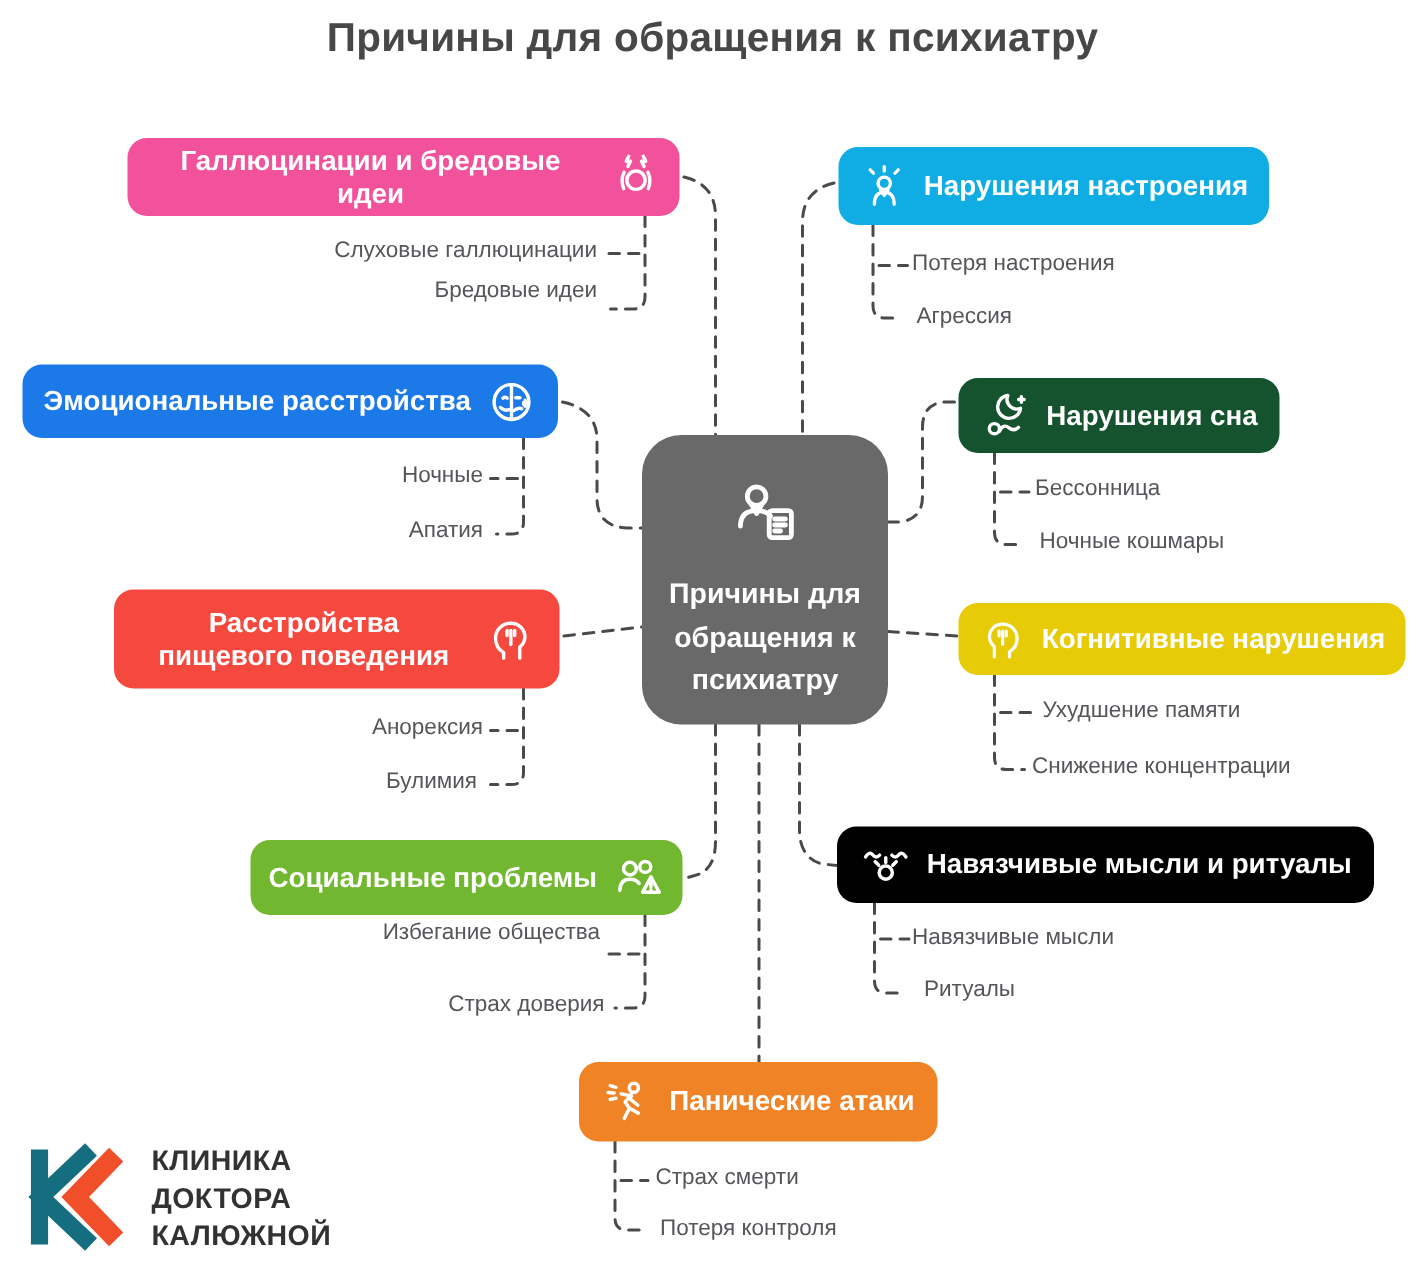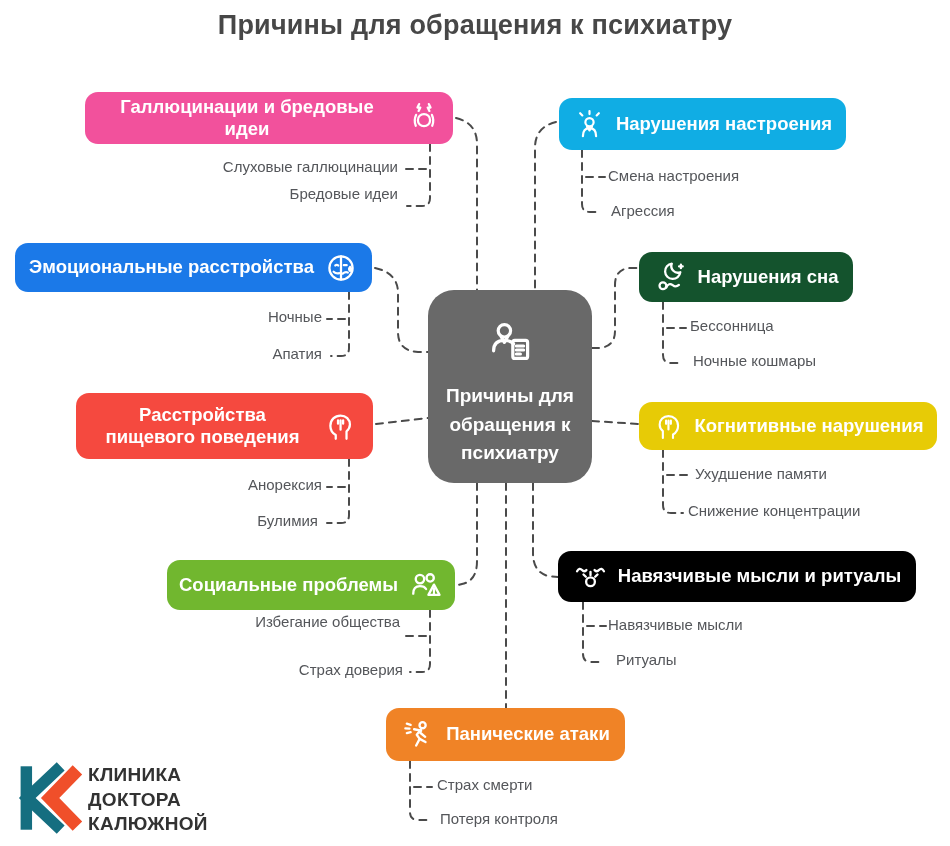--- a/index.html
+++ b/index.html
@@ -12,21 +12,21 @@
           gap:10px;border-radius:13px;color:#fff;font-weight:600;font-size:18.5px;
           padding:0 12px;box-sizing:border-box;line-height:1.2;text-align:center;}
   .branch .bicon{flex:0 0 auto;display:flex;align-items:center;}
   .branch .bicon svg{display:block;}
   .center-node{position:absolute;border-radius:26px;color:#fff;display:flex;
                flex-direction:column;align-items:center;box-sizing:border-box;
                padding:30px 10px 0 10px;text-align:center;}
   .center-node .clabel{margin-top:14px;font-size:19px;font-weight:600;line-height:1.5;width:130px;}
   .sub{position:absolute;font-size:15px;color:#54565a;white-space:nowrap;line-height:1.2;}
   .sub.r{text-align:right;}
-  .logo{position:absolute;left:14px;top:760px;display:flex;align-items:center;}
+  .logo{position:absolute;left:14px;top:760px;display:flex;align-items:center;gap:13px;}
   .logo-text{font-weight:700;font-size:19px;color:#323232;line-height:1.3;letter-spacing:.3px;}
   .icon-stroke{stroke:#fff;fill:none;stroke-width:1.6;stroke-linecap:round;stroke-linejoin:round;}
 </style>
 </head>
 <body>
 
 <div id="stage">
 
   <svg class="wires" width="950" height="846" viewBox="0 0 950 846">
     <g stroke="#4a4a4a" stroke-width="2" fill="none" stroke-dasharray="7 6" stroke-linecap="round">
@@ -96,21 +96,21 @@
     <span class="bicon">
       <svg width="33" height="33" viewBox="0 0 24 24" class="icon-stroke">
         <circle cx="12" cy="10.3" r="3"></circle>
         <path d="M7.2 20.5 Q7.2 14.6 12 14.6 Q16.8 14.6 16.8 20.5"></path>
         <path d="M10.2 13.6 L12 16.2 L13.8 13.6"></path>
         <path d="M6.8 5.4 L5.2 3.8 M12 4.4 V2.2 M17.2 5.4 L18.8 3.8"></path>
       </svg>
     </span>
     <span>Нарушения настроения</span>
   </div>
-  <div class="sub" style="left:608px;top:167px;">Смена настроения</div>
+  <div class="sub" style="left:608px;top:167px;">Потеря настроения</div>
   <div class="sub" style="left:611px;top:202px;">Агрессия</div>
 
   <div class="branch" style="left: 15px; top: 243px; width: 357px; height: 49px; background: rgb(27, 121, 232);">
     <span>Эмоциональные расстройства</span>
     <span class="bicon">
       <svg width="34" height="34" viewBox="0 0 24 24" class="icon-stroke">
         <circle cx="12" cy="12" r="8.2"></circle>
         <path d="M12 3.8 V20.2"></path>
         <path d="M8 10.2 Q9 9.4 10 10.2"></path>
         <path d="M14 10 H16"></path>

